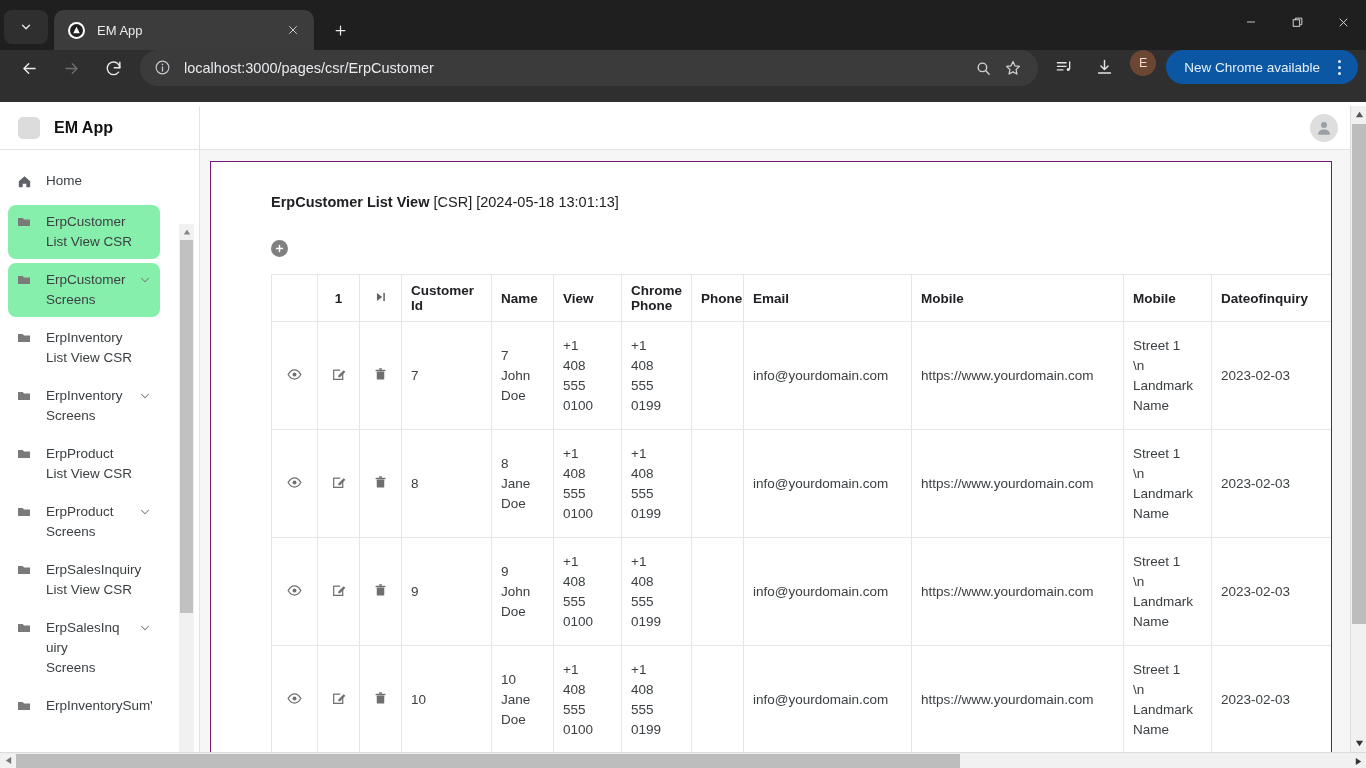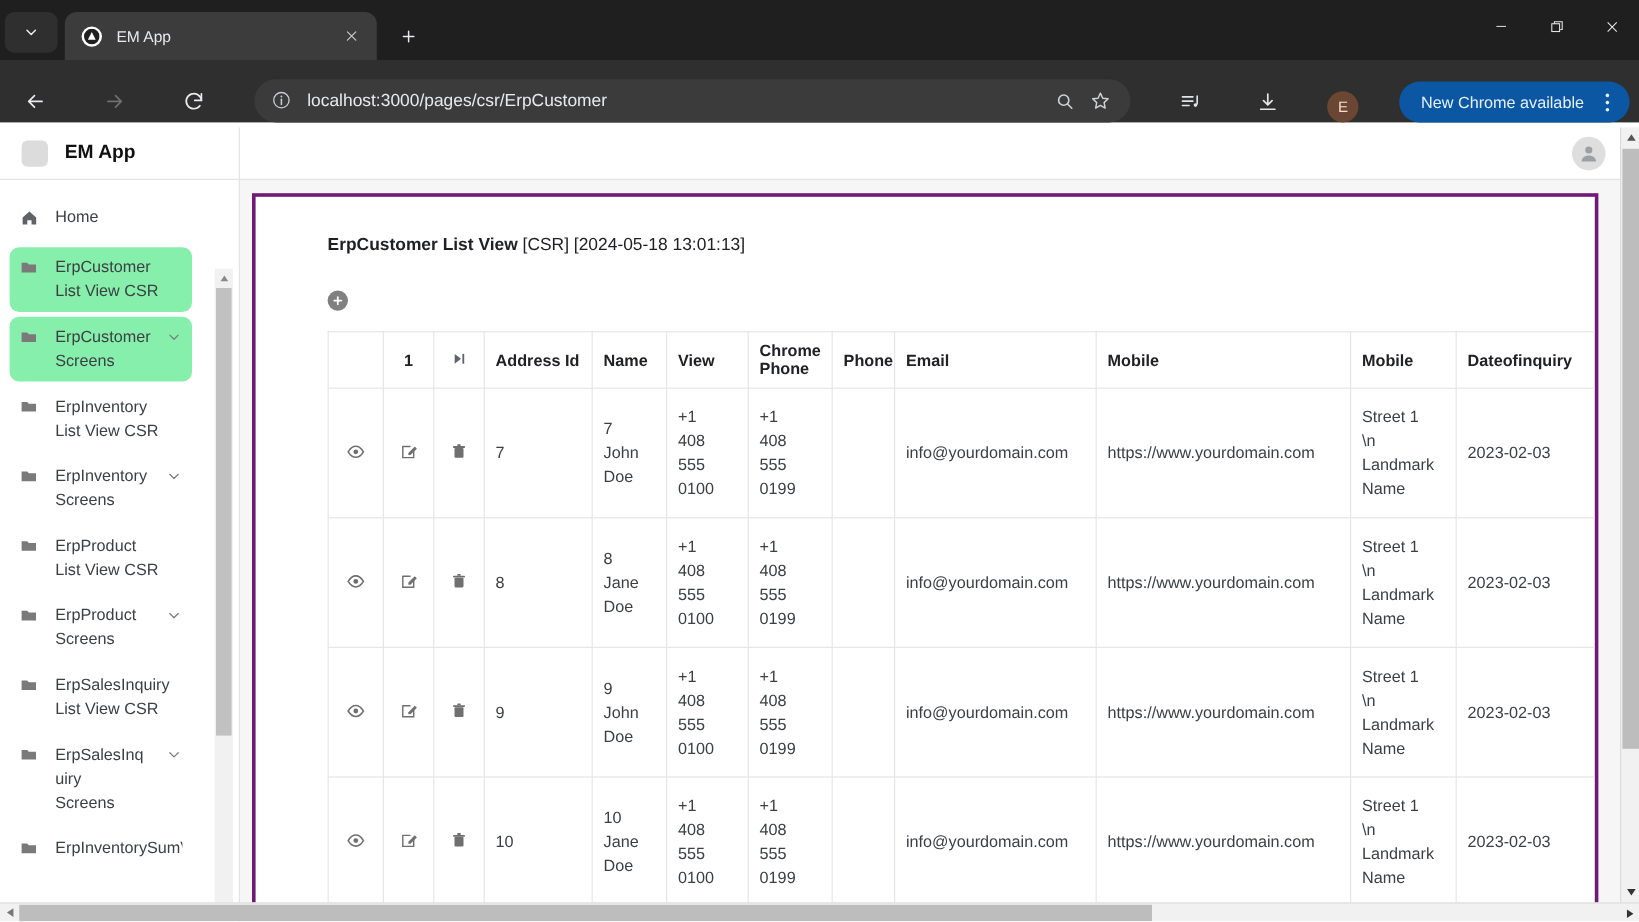--- a/index.html
+++ b/index.html
@@ -52,21 +52,21 @@
     position: absolute; right: 0; top: 0; height: 44px;
     display: flex; align-items: center;
   }
   .wc-btn {
     width: 46px; height: 44px; display: flex; align-items: center;
     justify-content: center; color: #e8eaed; font-size: 14px;
   }
 
   .toolbar {
     height: 52px; background: #2f2f2f;
-    display: flex; align-items: flex-end; padding: 0 8px; gap: 24px;
+    display: flex; align-items: flex-start; padding: 0 8px;
   }
   .nav-btn {
     width: 36px; height: 36px; margin: 0 3px; border-radius: 50%;
     display: flex; align-items: center; justify-content: center;
     color: #e8eaed;
   }
   .nav-btn.disabled { color: #6f6f6f; }
   .omnibox {
     flex: 1 1 auto; height: 36px; background: #3b3b3b; border-radius: 18px;
     display: flex; align-items: center; padding: 0 10px 0 14px;
@@ -153,21 +153,21 @@
     justify-content: center; color: #5a5a5a; font-size: 8px;
   }
   .sb-thumb-v { position: absolute; left: 1px; width: 13px; background: #c1c1c1; border-radius: 0; }
 
   
   .content {
     flex: 1 1 auto; background: #f6f6f6; position: relative; overflow: hidden;
   }
   .card {
     position: absolute; left: 10px; top: 11px; width: 1122px; height: 600px;
-    background: #fff; border: 3px solid #701a75; overflow: hidden;
+    background: #fff; border: 1px solid #701a75; overflow: hidden;
   }
   .card-inner { padding: 32px 0 0 60px; }
   .page-title { font-size: 14.5px; color: #202124; margin-bottom: 30px; }
   .page-title b { font-weight: bold; }
   .page-title span { font-weight: normal; }
   .add-btn {
     width: 17px; height: 17px; border-radius: 50%; background: #808080;
     color: #fff; display: flex; align-items: center; justify-content: center;
     font-size: 13px; line-height: 1; margin-bottom: 17px;
   }
@@ -512,21 +512,21 @@
               <thead>
                 <tr>
                   <th></th>
                   <th class="ctr">1</th>
                   <th class="ctr">
                     <svg width="14" height="14" viewBox="0 0 24 24">
                         <path d="M5 5l9 7-9 7z" fill="#5f6368"></path>
                         <rect x="16" y="5" width="2.6" height="14" fill="#5f6368"></rect>
                       </svg>
                   </th>
-                  <th>Address Id</th>
+                  <th>Customer Id</th>
                   <th>Name</th>
                   <th>View</th>
                   <th>Chrome Phone</th>
                   <th>Phone</th>
                   <th>Email</th>
                   <th>Mobile</th>
                   <th>Mobile</th>
                   <th>Dateofinquiry</th>
                   <th></th>
                 </tr>

